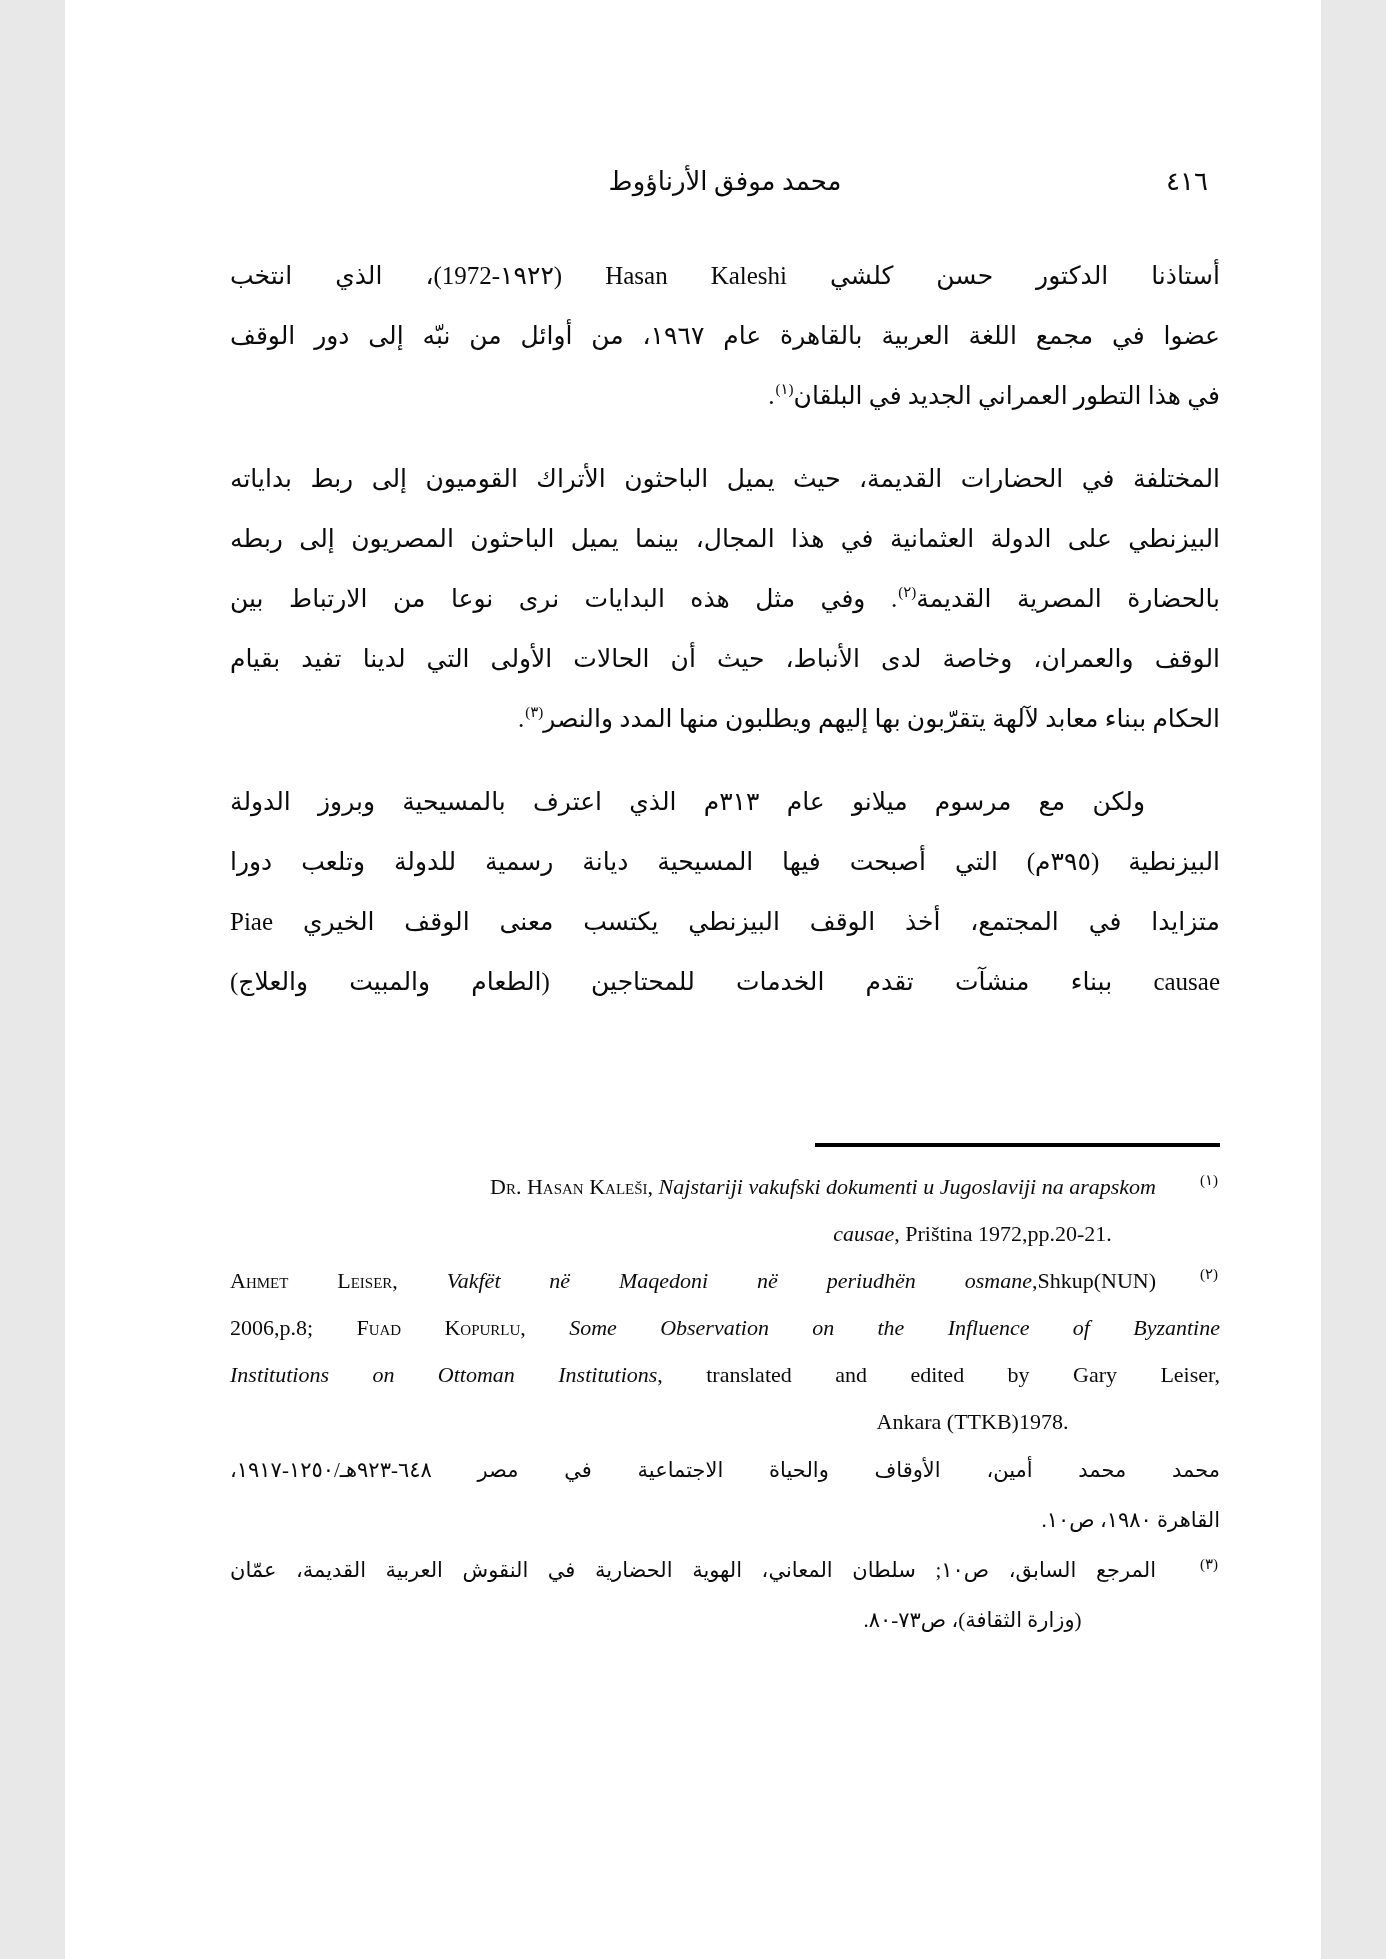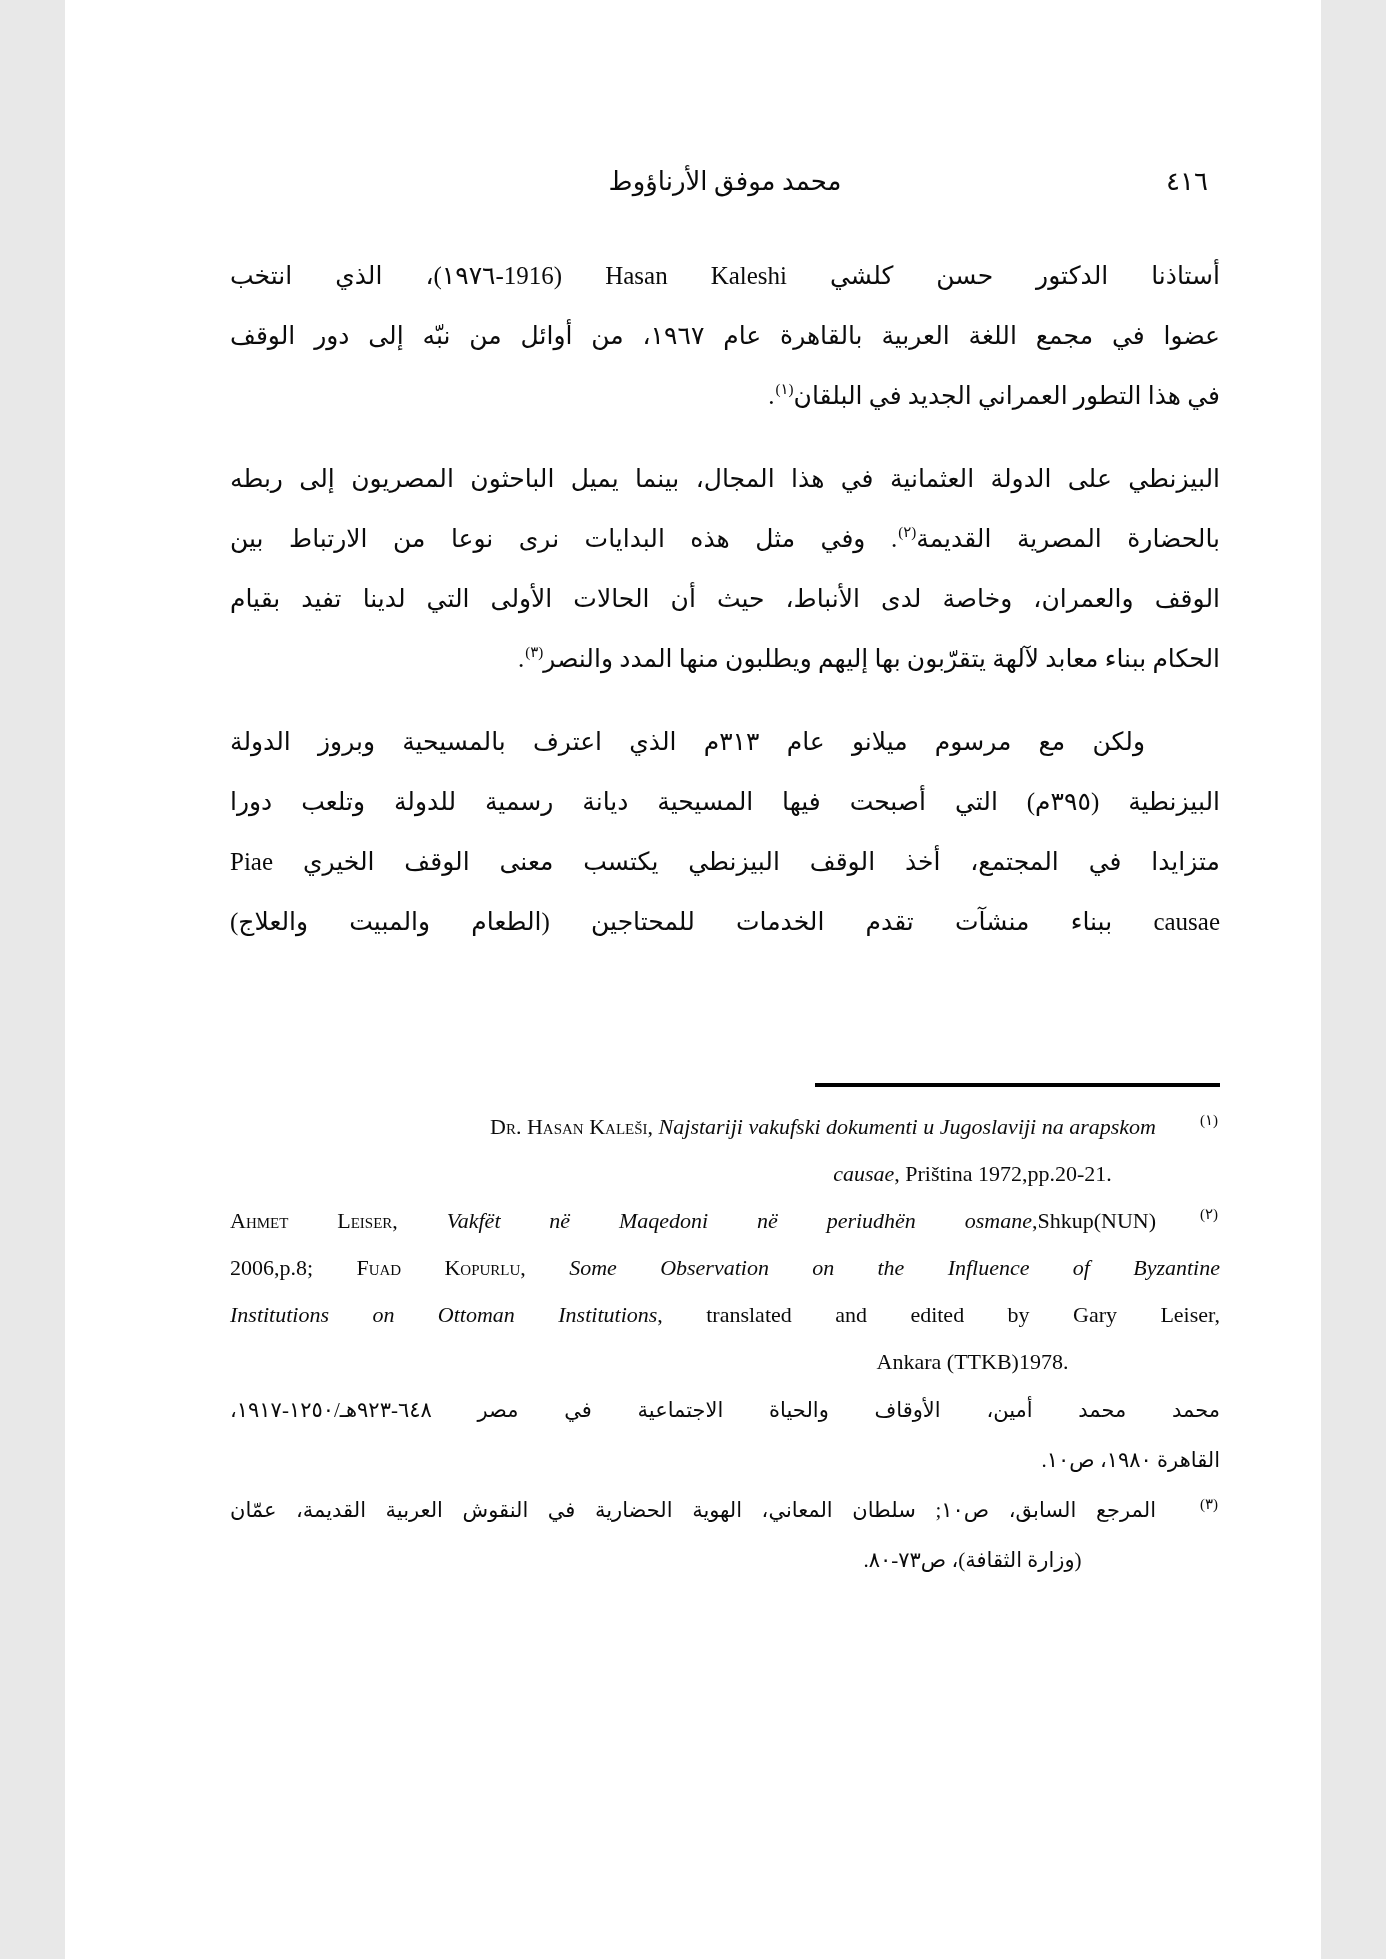--- a/index.html
+++ b/index.html
@@ -49,25 +49,26 @@
 <div class="page">
   <div class="content">
 
     <div class="running-header">
       <div class="running-title" dir="rtl">محمد موفق الأرناؤوط</div>
       <div class="page-num" dir="rtl">٤١٦</div>
     </div>
 
     <div class="bodytext">
         <div class="para">
-          <div class="bline" dir="rtl"><span>أستاذنا الدكتور حسن كلشي Hasan Kaleshi (1916-١٩٧٦)، الذي انتخب</span></div>
+          <div class="bline" dir="rtl"><span>أستاذنا الدكتور حسن كلشي Hasan Kaleshi (١٩٢٢-1972)، الذي انتخب</span></div>
           <div class="bline" dir="rtl"><span>عضوا في مجمع اللغة العربية بالقاهرة عام ١٩٦٧، من أوائل من نبّه إلى دور الوقف</span></div>
           <div class="bline last" dir="rtl"><span>في هذا التطور العمراني الجديد في البلقان</span><sup class="noteref">(١)</sup><span>.</span></div>
         </div>
         <div class="para">
+          <div class="bline" dir="rtl"><span>المختلفة في الحضارات القديمة، حيث يميل الباحثون الأتراك القوميون إلى ربط بداياته</span></div>
           <div class="bline" dir="rtl"><span>البيزنطي على الدولة العثمانية في هذا المجال، بينما يميل الباحثون المصريون إلى ربطه</span></div>
           <div class="bline" dir="rtl"><span>بالحضارة المصرية القديمة</span><sup class="noteref">(٢)</sup><span>. وفي مثل هذه البدايات نرى نوعا من الارتباط بين</span></div>
           <div class="bline" dir="rtl"><span>الوقف والعمران، وخاصة لدى الأنباط، حيث أن الحالات الأولى التي لدينا تفيد بقيام</span></div>
           <div class="bline last" dir="rtl"><span>الحكام ببناء معابد لآلهة يتقرّبون بها إليهم ويطلبون منها المدد والنصر</span><sup class="noteref">(٣)</sup><span>.</span></div>
         </div>
         <div class="para">
           <div class="bline indent" dir="rtl"><span>ولكن مع مرسوم ميلانو عام ٣١٣م الذي اعترف بالمسيحية وبروز الدولة</span></div>
           <div class="bline" dir="rtl"><span>البيزنطية (٣٩٥م) التي أصبحت فيها المسيحية ديانة رسمية للدولة وتلعب دورا</span></div>
           <div class="bline" dir="rtl"><span>متزايدا في المجتمع، أخذ الوقف البيزنطي يكتسب معنى الوقف الخيري Piae</span></div>
           <div class="bline" dir="rtl"><span>causae ببناء منشآت تقدم الخدمات للمحتاجين (الطعام والمبيت والعلاج)</span></div>

